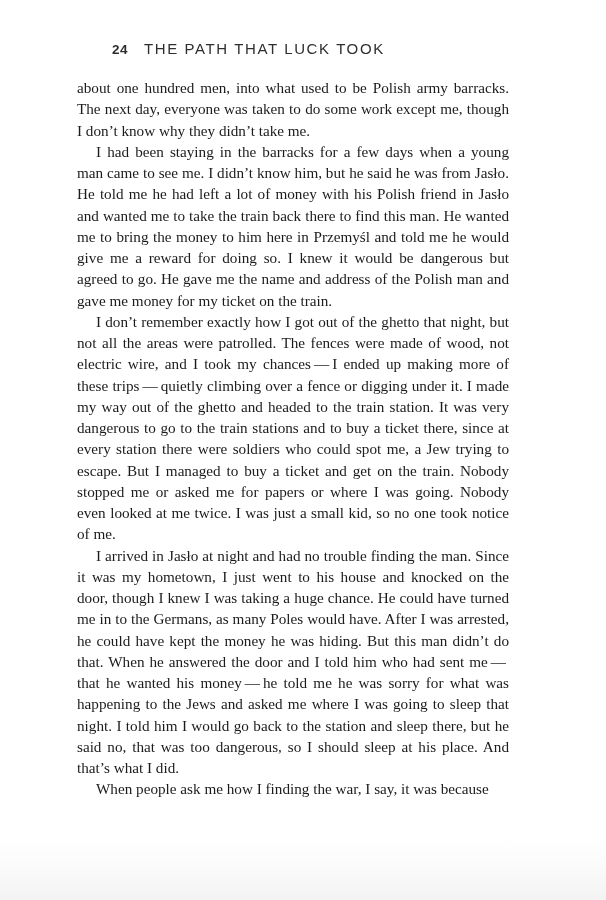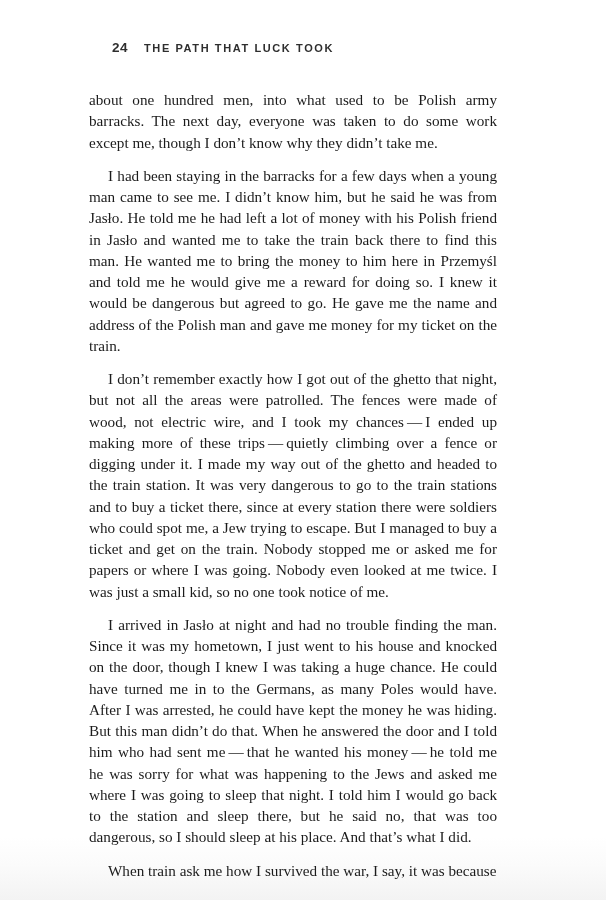--- a/index.html
+++ b/index.html
@@ -25,38 +25,38 @@
     user-select: none;
     margin-left: 35px;
   }
   .folio {
     font-size: 13.5px;
     font-weight: 700;
     letter-spacing: 0.5px;
   }
   .running-title {
     margin-left: 16px;
-    font-size: 11px;
-    font-weight: 700;
+    font-size: 15px;
+    font-weight: 400;
     letter-spacing: 1.6px;
   }
   .body-text {
     position: absolute;
     left: 77px;
     top: 77px;
     width: 432px;
     font-family: "Liberation Serif", serif;
     font-size: 15.2px;
     line-height: 21.25px;
     color: #1b1b1b;
     text-align: justify;
     text-rendering: optimizeLegibility;
   }
   .body-text p {
-    margin: 12px;
+    margin: 0;
     padding: 0;
     text-indent: 19px;
   }
   .body-text p.opening {
     text-indent: 0;
   }
 </style>
 </head>
 <body>
 
@@ -65,16 +65,16 @@
   <div class="running-head">
     <span class="folio">24</span>
     <span class="running-title">THE PATH THAT LUCK TOOK</span>
   </div>
 
   <div class="body-text">
     <p class="opening">about one hundred men, into what used to be Polish army barracks. The next day, everyone was taken to do some work except me, though I don’t know why they didn’t take me.</p>
     <p>I had been staying in the barracks for a few days when a young man came to see me. I didn’t know him, but he said he was from Jasło. He told me he had left a lot of money with his Polish friend in Jasło and wanted me to take the train back there to find this man. He wanted me to bring the money to him here in Przemyśl and told me he would give me a reward for doing so. I knew it would be dangerous but agreed to go. He gave me the name and address of the Polish man and gave me money for my ticket on the train.</p>
     <p>I don’t remember exactly how I got out of the ghetto that night, but not all the areas were patrolled. The fences were made of wood, not electric wire, and I took my chances — I ended up making more of these trips — quietly climbing over a fence or digging under it. I made my way out of the ghetto and headed to the train station. It was very dangerous to go to the train stations and to buy a ticket there, since at every station there were soldiers who could spot me, a Jew trying to escape. But I managed to buy a ticket and get on the train. Nobody stopped me or asked me for papers or where I was going. Nobody even looked at me twice. I was just a small kid, so no one took notice of me.</p>
     <p>I arrived in Jasło at night and had no trouble finding the man. Since it was my hometown, I just went to his house and knocked on the door, though I knew I was taking a huge chance. He could have turned me in to the Germans, as many Poles would have. After I was arrested, he could have kept the money he was hiding. But this man didn’t do that. When he answered the door and I told him who had sent me — that he wanted his money — he told me he was sorry for what was happening to the Jews and asked me where I was going to sleep that night. I told him I would go back to the station and sleep there, but he said no, that was too dangerous, so I should sleep at his place. And that’s what I did.</p>
-    <p>When train ask me how I survived the war, I say, it was because</p>
+    <p>When people ask me how I finding the war, I say, it was because</p>
   </div>
 
 </div>
 
 </body></html>

